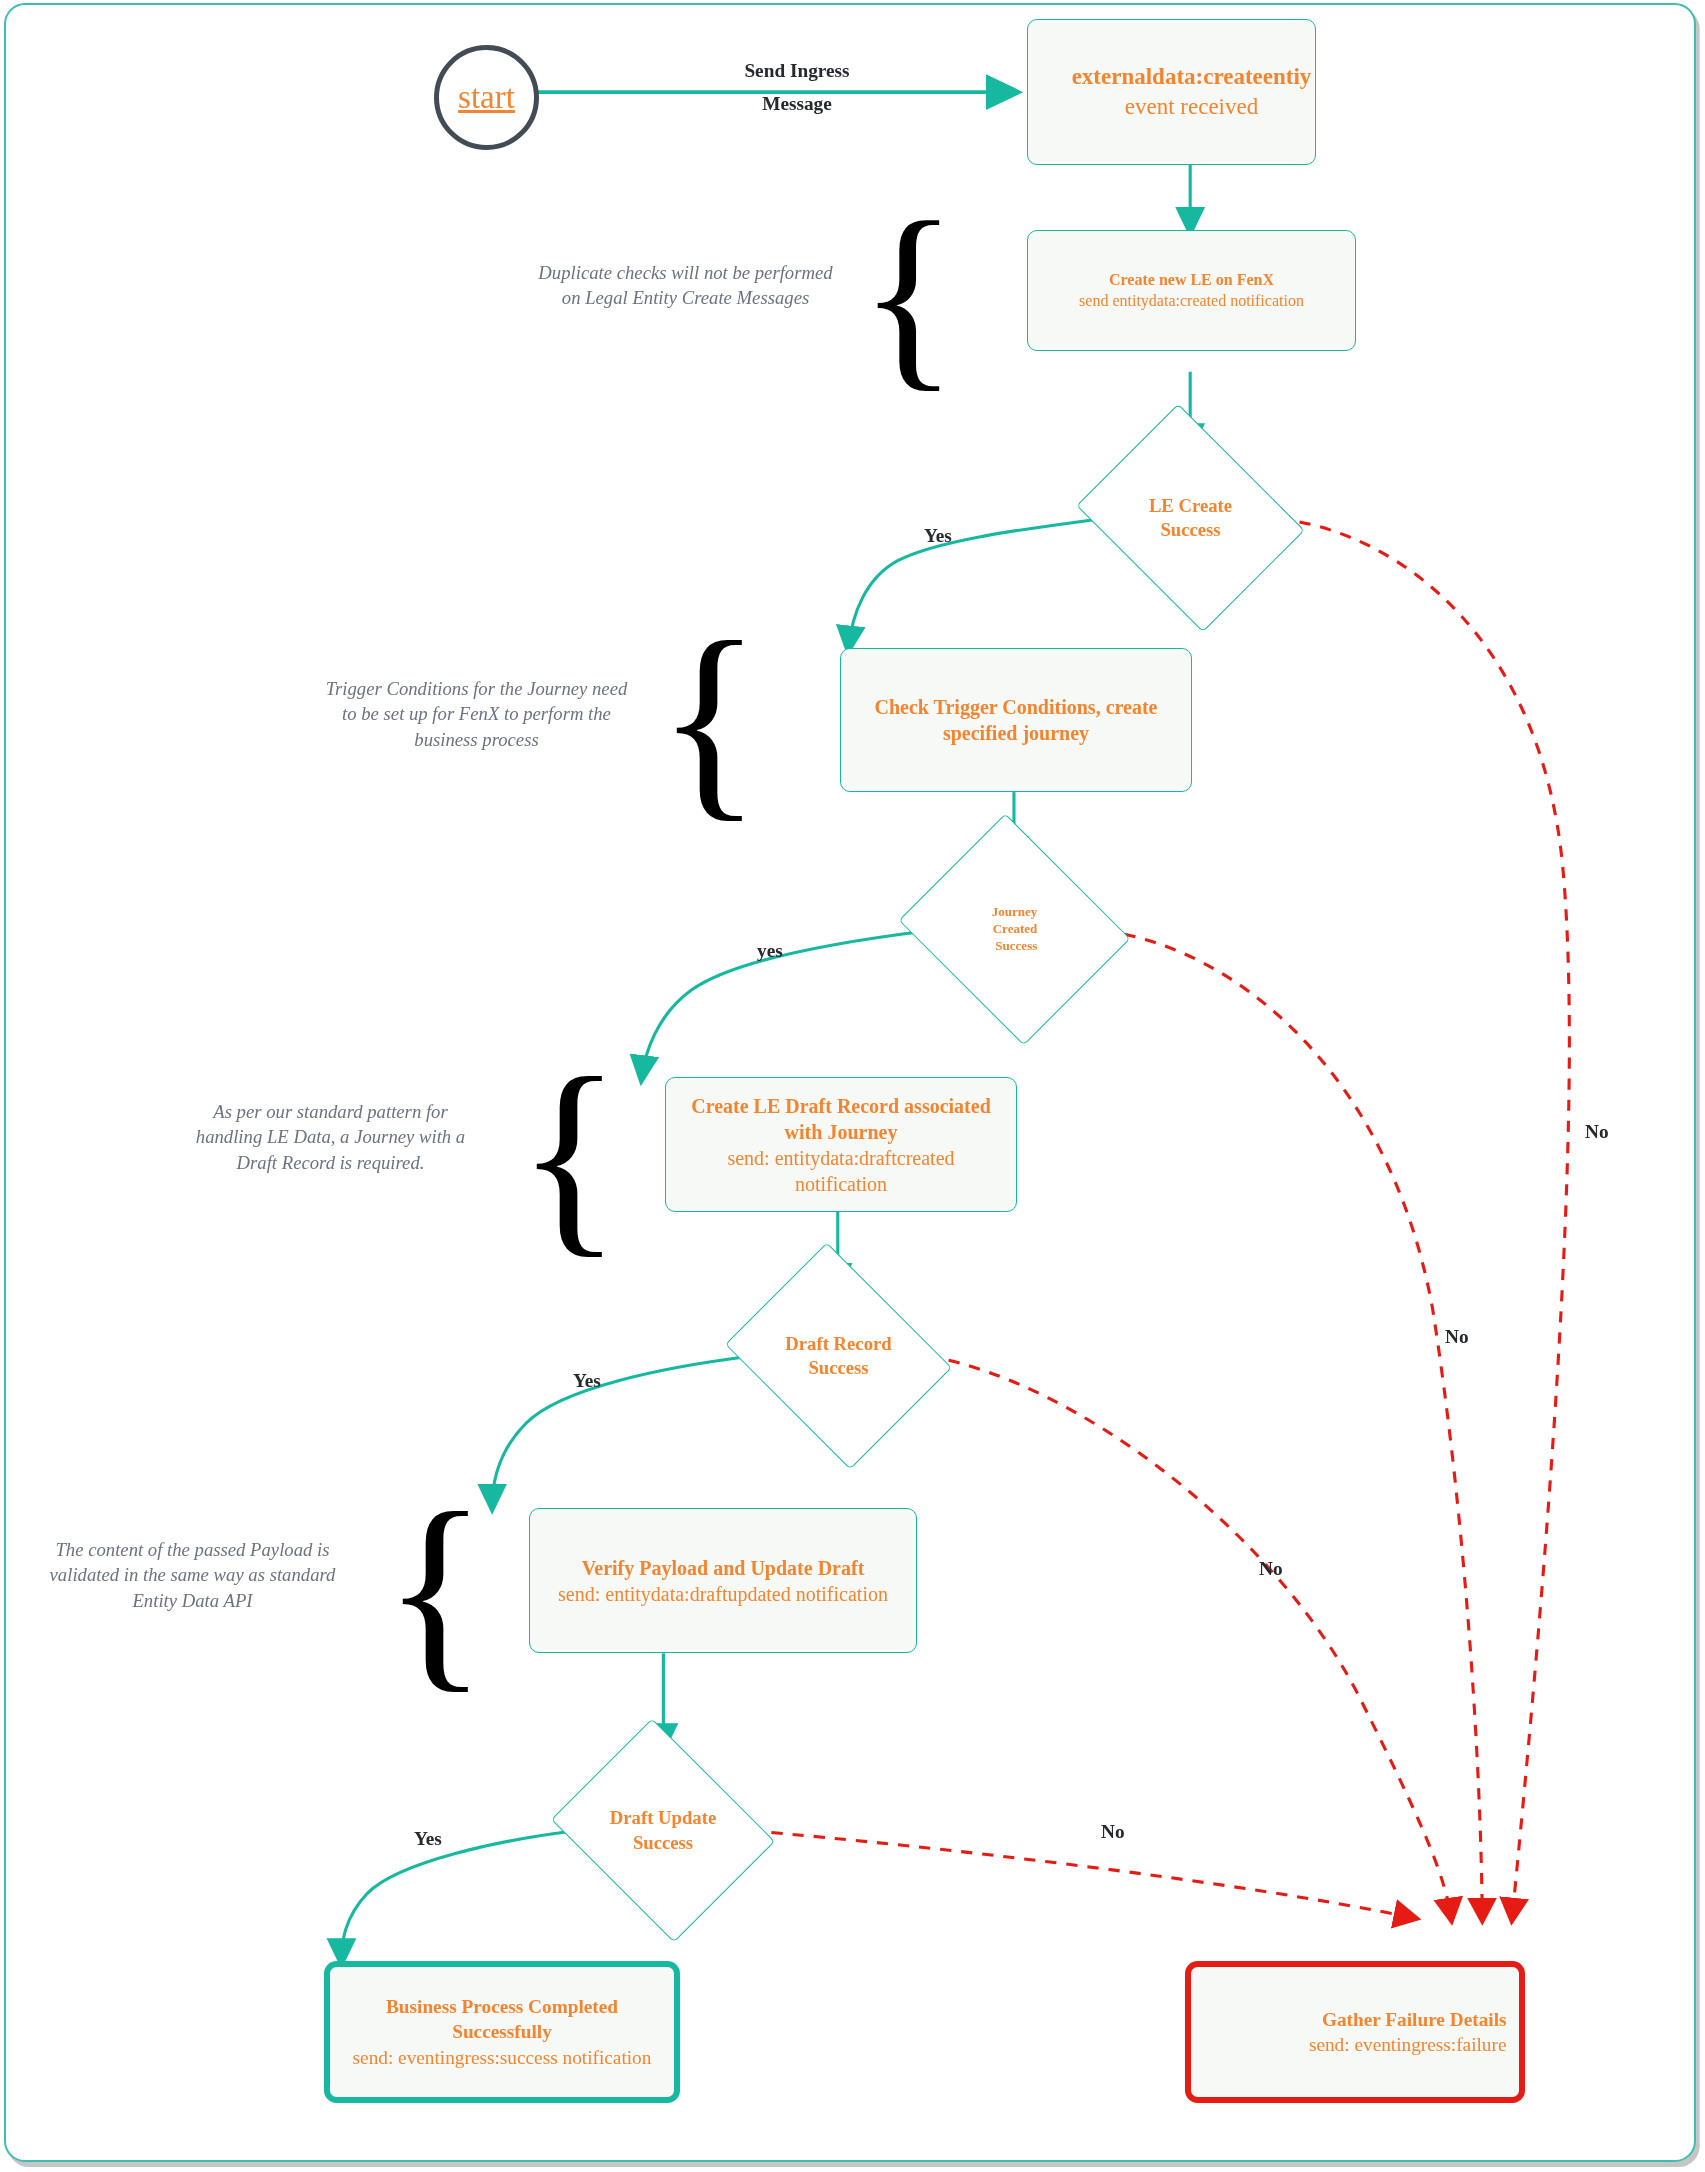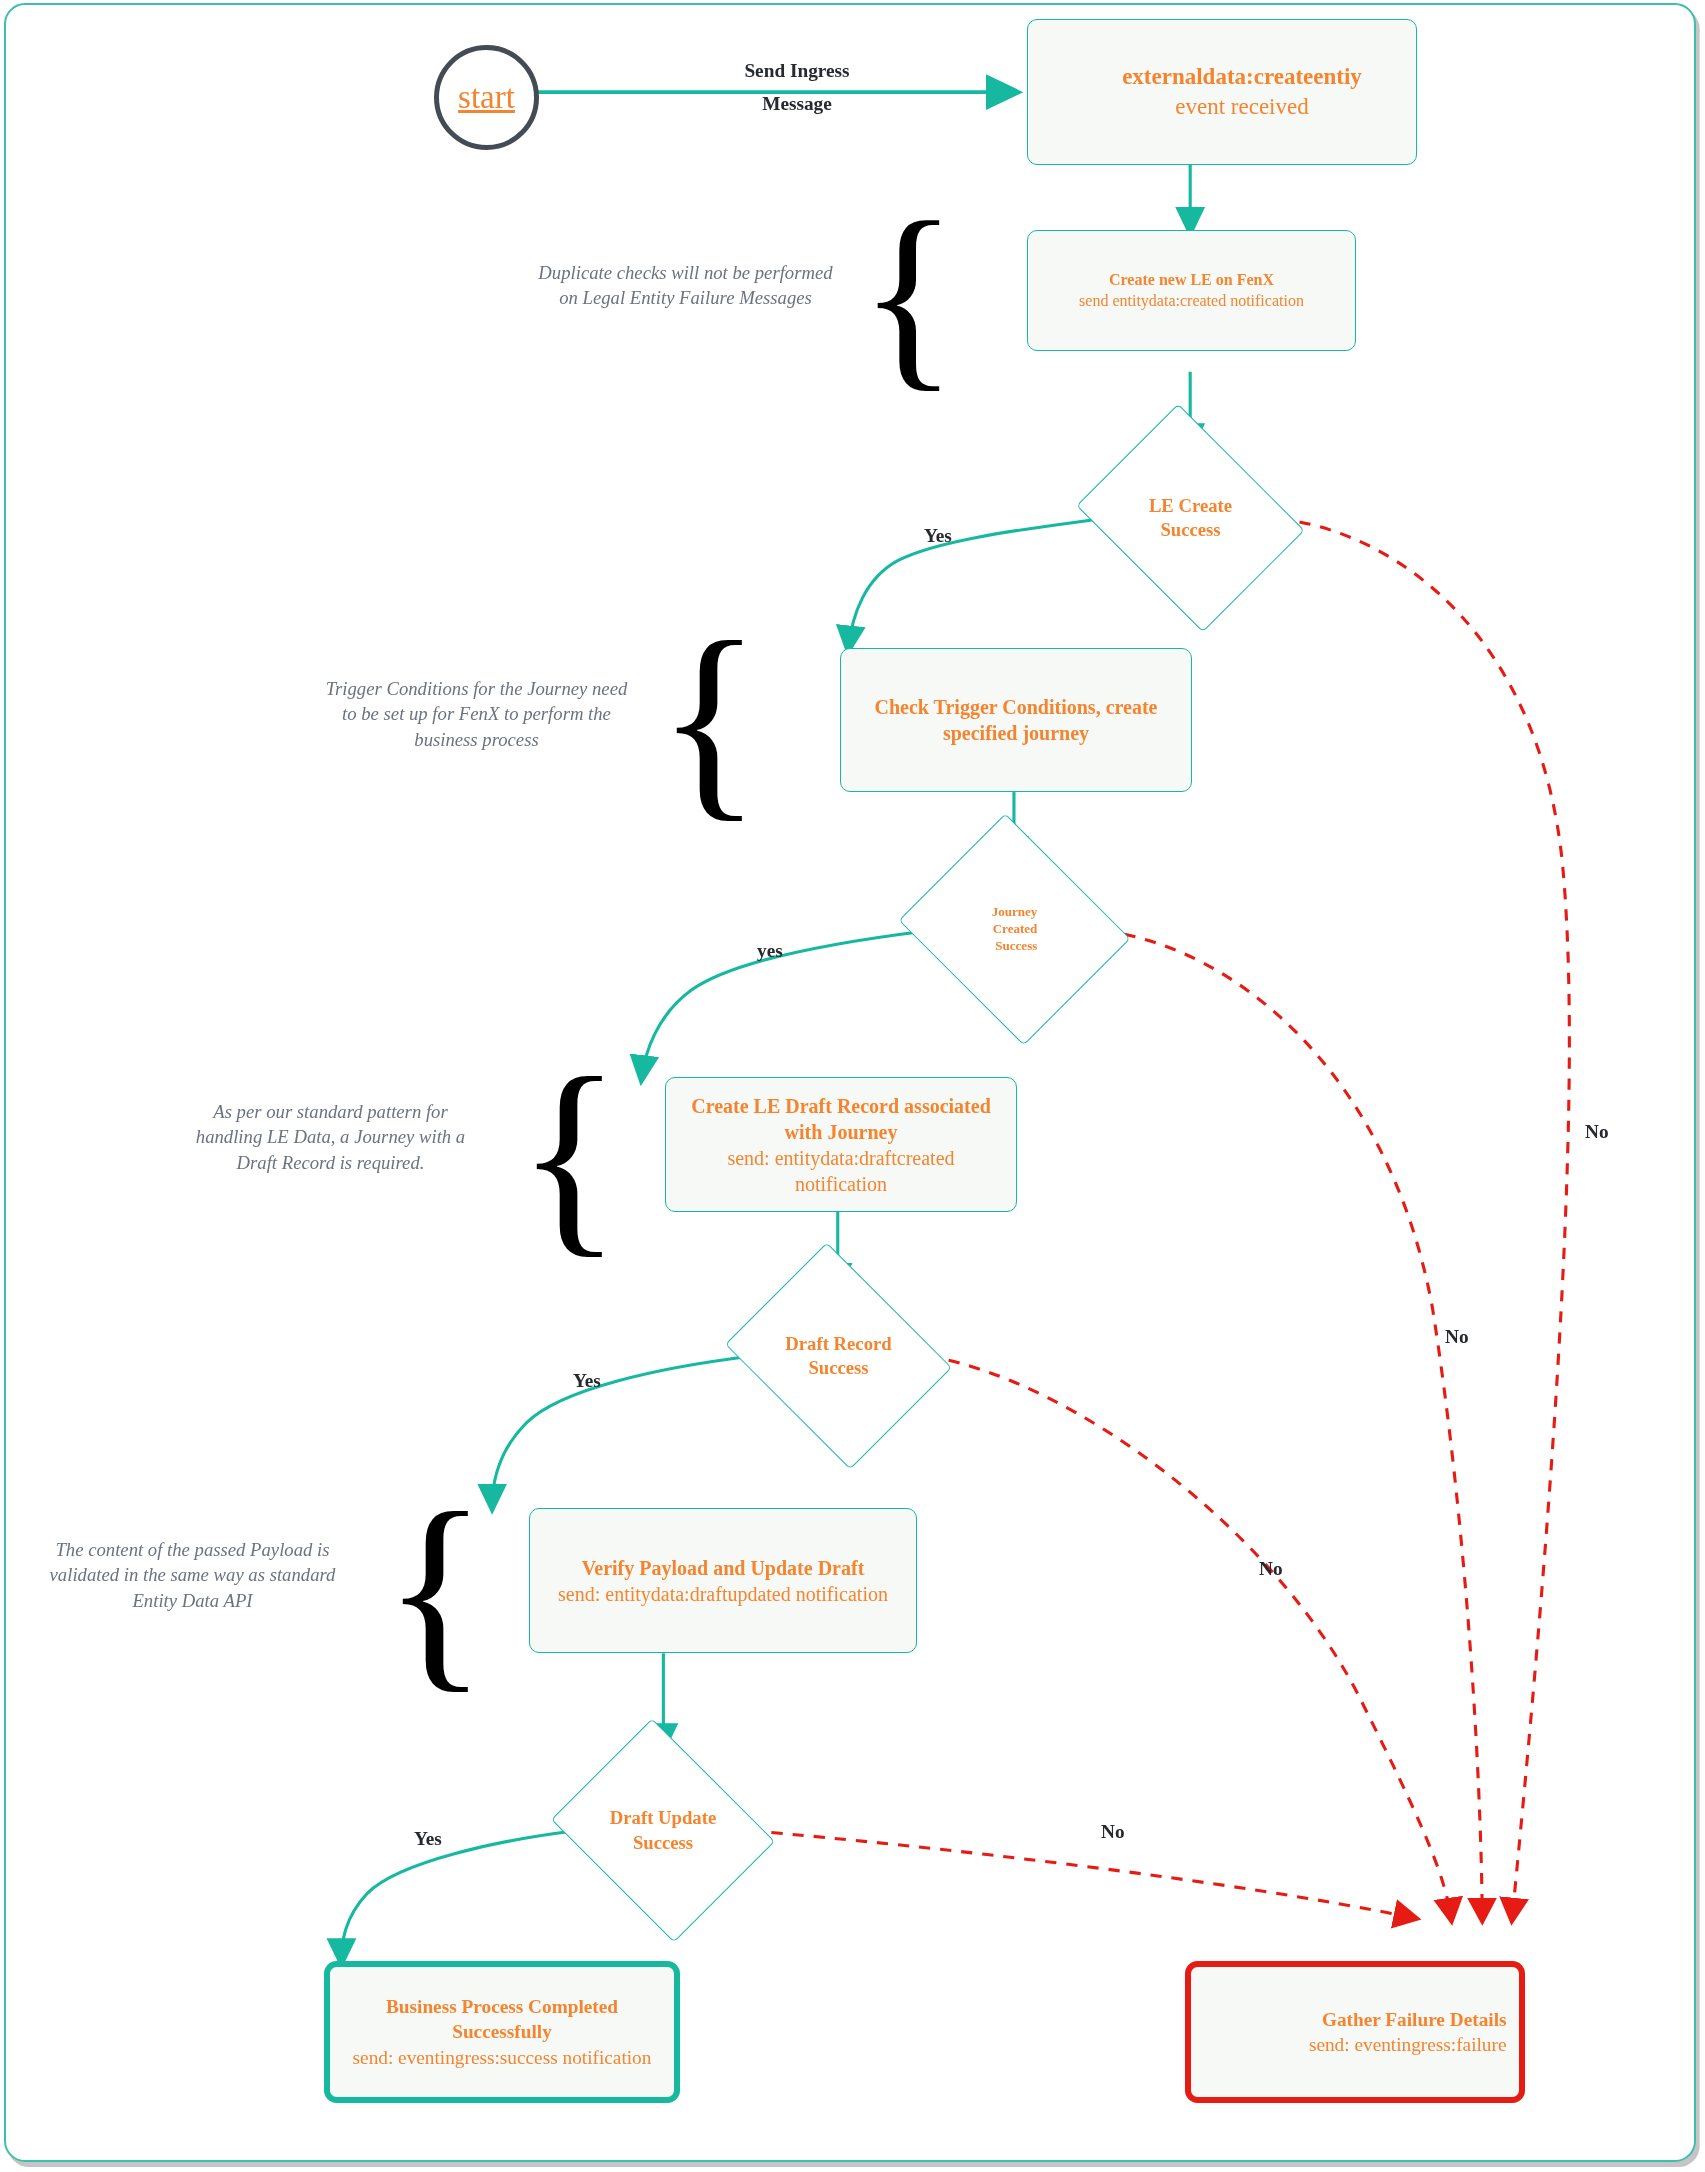--- a/index.html
+++ b/index.html
@@ -115,21 +115,21 @@
 
     <path d="M925,2940 C800,2955 640,2990 590,3040 C552,3080 548,3120 548,3150" fill="none" stroke="#16b8a0" stroke-width="5" marker-end="url(#arrTeal)"></path>
 
     <path d="M1205,2940 C1500,2965 1980,3020 2270,3080" fill="none" stroke="#e51b14" stroke-width="5" stroke-dasharray="18,16" marker-end="url(#arrRed)"></path>
   </svg>
 
   <div class="startnode" style="left:434px;top:45px;text-decoration:underline;">
     <span>start</span>
   </div>
 
-  <div class="node" style="left:1027px;top:18.7px;width:390px;height:146px;font-size:23px;padding-left:40px;">
+  <div class="node" style="left:1027px;top:18.7px;width:289px;height:146px;font-size:23px;padding-left:40px;">
     <div class="t1">externaldata:createentiy</div>
     <div class="t2">event received</div>
   </div>
 
   <div class="node" style="left:1027px;top:230px;width:329px;height:121px;font-size:16px;">
     <div class="t1">Create new LE on FenX</div>
     <div class="t2">send entitydata:created notification</div>
   </div>
 
   <div class="diamond" style="left:1101px;top:446px;width:179px;height:144px;font-size:18.7px;">
@@ -203,21 +203,21 @@
   <div class="elabel" style="left:1445px;top:1325px;font-size:19.3px;">No</div>
 
   <div class="elabel" style="left:573px;top:1369px;font-size:19.3px;">Yes</div>
 
   <div class="elabel" style="left:1259px;top:1557px;font-size:19.3px;">No</div>
 
   <div class="elabel" style="left:414px;top:1827px;font-size:19.3px;">Yes</div>
 
   <div class="elabel" style="left:1101px;top:1820px;font-size:19.3px;">No</div>
 
-  <div class="note" style="left:536px;top:260px;width:299px;font-size:18.7px;">Duplicate checks will not be performed on Legal Entity Failure Messages</div>
+  <div class="note" style="left:536px;top:260px;width:299px;font-size:18.7px;">Duplicate checks will not be performed on Legal Entity Create Messages</div>
   <div class="brace" style="left:859px;top:191px;font-size:206px;">{</div>
 
   <div class="note" style="left:324px;top:676px;width:305px;font-size:18.7px;">Trigger Conditions for the Journey need to be set up for FenX to perform the business process</div>
   <div class="brace" style="left:657px;top:610px;font-size:218px;">{</div>
 
   <div class="note" style="left:178px;top:1099px;width:305px;font-size:18.7px;">As per our standard pattern for handling LE Data, a Journey with a Draft Record is required.</div>
   <div class="brace" style="left:517px;top:1046px;font-size:218px;">{</div>
 
   <div class="note" style="left:37px;top:1537px;width:311px;font-size:18.7px;">The content of the passed Payload is validated in the same way as standard Entity Data API</div>
   <div class="brace" style="left:383px;top:1481px;font-size:218px;">{</div>

